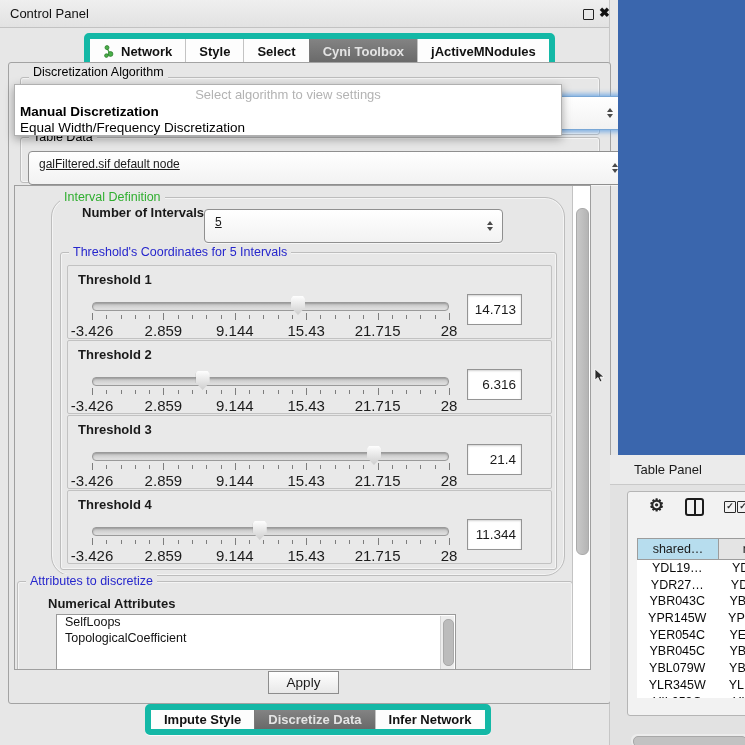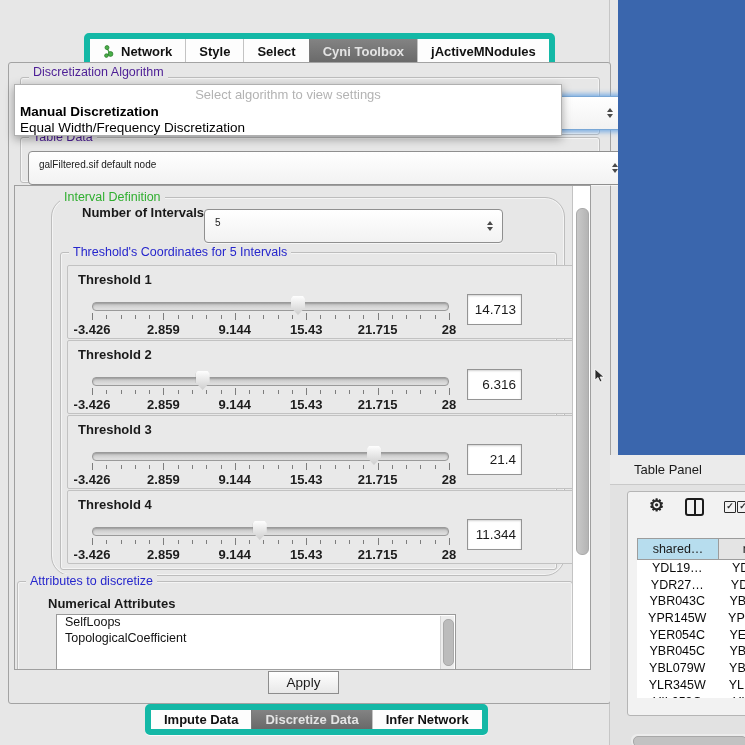--- a/index.html
+++ b/index.html
@@ -21,25 +21,25 @@
   .seg:first-child{border-left:none;}
   .seg.active{background:linear-gradient(#838383,#696969);color:#e4e4e4;border-left-color:#7a7a7a;}
 
   .outer-panel{position:absolute;left:8px;top:62px;width:601px;height:640px;
     border:1px solid #a3a3a3;border-radius:3px;background:#e7e7e7;}
 
   .fieldset{position:absolute;border:1px solid #bdbdbd;border-radius:3px;
     box-shadow:inset 0 0 0 1px rgba(255,255,255,.55);}
   .legend{position:absolute;top:-8px;left:8px;background:#e7e7e7;padding:0 4px;
     font-size:12.5px;line-height:14px;white-space:nowrap;}
-  .legend.green{color:#2fae2f;} .legend.blue{color:#2626cc;} .legend.plain{color:#4c1d95;}
-
-  .combo{position:absolute;display:flex;align-items:center;font-size:10px;
+  .legend.green{color:#2fae2f;} .legend.blue{color:#2626cc;} .legend.plain{color:#000000;}
+
+  .combo{position:absolute;display:flex;align-items:center;font-size:12px;
     background:linear-gradient(#ffffff,#f2f2f2);border:1px solid #8f8f8f;border-radius:4px;
-    padding:0 26px 8px 10px;box-shadow:0 1px 0 rgba(255,255,255,.6);}
+    padding:0 26px 8px 10px;box-shadow:0 1px 0 rgba(255,255,255,.6);text-decoration:underline;}
   .combo .spin{position:absolute;right:9px;top:50%;transform:translateY(-50%);display:flex;flex-direction:column;gap:2px;}
   .combo .spin i{display:block;width:0;height:0;border-left:3.5px solid transparent;border-right:3.5px solid transparent;}
   .combo .spin i.up{border-bottom:4px solid #4a4a4a;}
   .combo .spin i.dn{border-top:4px solid #4a4a4a;}
   .combo.focused{border:1px solid #79a7d6;box-shadow:0 0 5px 2px rgba(92,158,226,.8);}
 
   .popup{position:absolute;left:14px;top:84px;width:546px;height:50px;background:#fff;
     border:1px solid #b0b0b0;box-shadow:0 3px 9px rgba(0,0,0,.35);z-index:30;}
   .popup .hint{height:17px;text-align:center;color:#b3b3b3;font-size:13px;padding-top:2px;}
   .popup .opt{height:15px;font-size:13.5px;padding:0 0 1px 5px;color:#000;}
@@ -47,31 +47,31 @@
 
   .scrollpane{position:absolute;left:14px;top:185px;width:575px;height:483px;
     border:1px solid #9f9f9f;background:#e7e7e7;overflow:hidden;}
   .vscroll{position:absolute;right:0;top:0;width:17px;height:100%;background:#fff;border-left:1px solid #c3c3c3;}
   .vscroll .vthumb{position:absolute;left:2.5px;width:11px;border-radius:6px;
     background:linear-gradient(90deg,#c9c9c9,#b4b4b4);border:1px solid #aaa;}
 
   .num-label{position:absolute;font-size:13px;font-weight:bold;}
 
   .th-panel{position:absolute;left:6px;width:483px;height:72px;background:#e9e9e9;
-    border:1px solid #c2c2c2;border-radius:2px;padding-left:28px;}
+    border:1px solid #c2c2c2;border-radius:2px;}
   .th-title{position:absolute;left:10px;top:6px;font-size:13px;font-weight:bold;}
   .slider-area{position:absolute;left:24px;top:32px;width:357px;height:38px;}
   .track{position:absolute;left:0;right:0;top:4px;height:7px;border-radius:4px;
     background:linear-gradient(#c3c3c3,#e3e3e3);border:1px solid #9a9a9a;
     box-shadow:inset 0 1px 2px rgba(0,0,0,.22);}
   .ticks{position:absolute;left:0;right:0;top:15px;height:8px;}
   .tick{position:absolute;width:1px;background:#7d7d7d;height:4px;top:2px;}
   .tick.major{height:7px;top:0;}
   .tick-labels{position:absolute;left:0;right:0;top:24px;height:11px;}
-  .tick-lab{position:absolute;transform:translateX(-50%);font-size:13px;font-weight:bold;color:#1c1c1c;white-space:nowrap;}
+  .tick-lab{position:absolute;transform:translateX(-50%);font-size:15px;font-weight:normal;color:#1c1c1c;white-space:nowrap;}
   .thumb{position:absolute;top:-2px;width:14px;height:19px;
     background:linear-gradient(#fefefe,#cdcdcd);
     clip-path:polygon(50% 100%,0 60%,0 14%,14% 0,86% 0,100% 14%,100% 60%);
     filter:drop-shadow(0 0 1px #707070);}
   .value-box{position:absolute;left:399px;top:28px;width:48px;height:29px;background:#fff;
     border:1px solid #949494;box-shadow:inset 0 1px 2px rgba(0,0,0,.18);
     font-size:13.5px;display:flex;align-items:center;justify-content:flex-end;padding-right:5px;}
 
   .listbox{position:absolute;background:#fff;border:1px solid #9a9a9a;overflow:hidden;}
   .list-item{font-size:12.5px;height:15.5px;line-height:15.5px;padding-left:8px;color:#111;}
@@ -108,20 +108,25 @@
   .hscroll .hthumb{position:absolute;left:2px;top:1.5px;width:112px;height:9px;border-radius:5px;
     background:#c2c2c2;border:1px solid #a8a8a8;}
 
   .cursor{position:absolute;left:594px;top:368px;z-index:50;}
 </style>
 </head>
 <body>
 
 <div id="screen">
 
+  <div class="titlebar">
+    <span class="title">Control Panel</span>
+    <span class="float-ic"></span>
+    <span class="close-ic">✖</span>
+  </div>
   <div class="cp-right-edge"></div>
 
   <div class="segbar" style="left:84px;top:33px;height:24px;">
     <div class="seg">
       <svg width="12" height="13" viewBox="0 0 12 13">
         <line x1="4" y1="3" x2="7" y2="9" stroke="#3d9c3d" stroke-width="1.2"></line>
         <line x1="4" y1="10" x2="7" y2="9" stroke="#3d9c3d" stroke-width="1.2"></line>
         <circle cx="4" cy="2.6" r="2" fill="#49b049" stroke="#2c7c2c" stroke-width="0.8"></circle>
         <circle cx="7.5" cy="9" r="2.4" fill="#49b049" stroke="#2c7c2c" stroke-width="0.8"></circle>
         <circle cx="3.4" cy="10.6" r="1.8" fill="#49b049" stroke="#2c7c2c" stroke-width="0.8"></circle>
@@ -384,21 +389,21 @@
 
     <div class="vscroll">
       <span class="vthumb" style="top:22px;height:345px;"></span>
     </div>
   </div>
 
   <div class="apply-btn">Apply</div>
 
   <div class="segbar" style="left:145px;top:704px;height:19px;">
     <div class="seg">
-        <span>Impute Data</span>
+        <span>Impute Style</span>
       </div>
     <div class="seg active">
         <span>Discretize Data</span>
       </div>
     <div class="seg">
         <span>Infer Network</span>
       </div>
   </div>
 
   <div class="net-frame">

